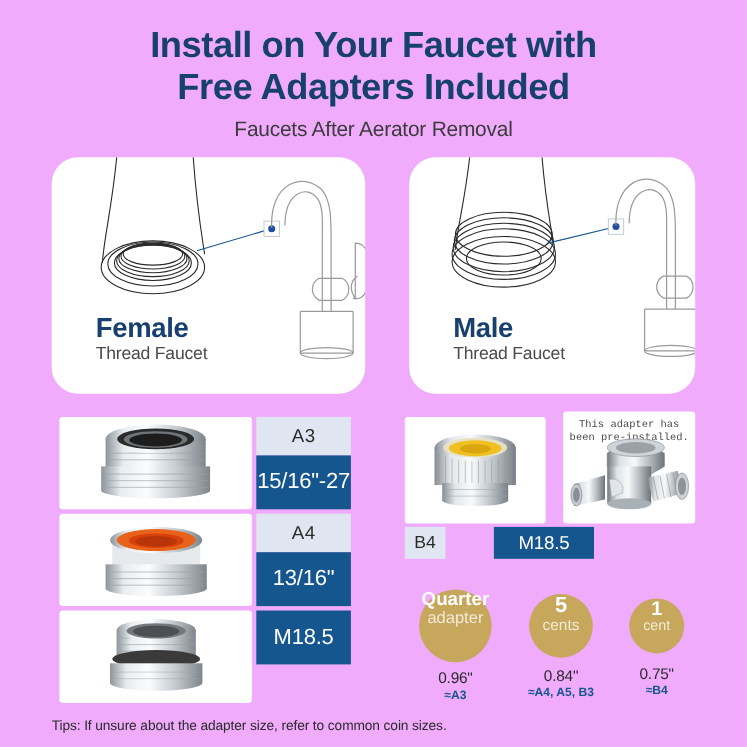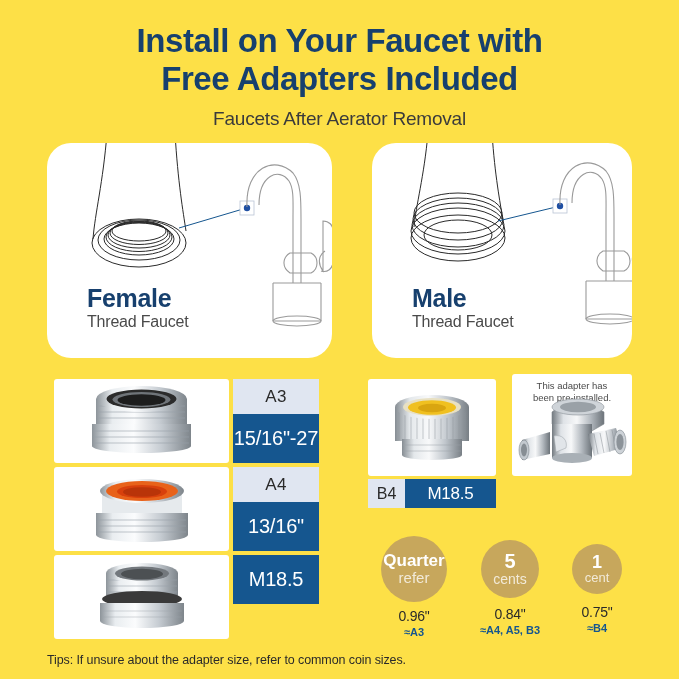--- a/index.html
+++ b/index.html
@@ -7,21 +7,21 @@
     padding: 0;
     background: #ffffff;
   }
   body {
     font-family: "Liberation Sans", sans-serif;
   }
   #page {
     position: relative;
     width: 679px;
     height: 679px;
-    background: #fde047;
+    background: #f0abfc;
     overflow: hidden;
   }
 
   
   #header {
     position: absolute;
     top: 22px;
     left: 0;
     width: 679px;
     text-align: center;
@@ -110,37 +110,39 @@
     color: #ffffff;
     font-size: 20px;
     letter-spacing: -0.2px;
   }
 
   
   .b-card {
     position: absolute;
     background: #ffffff;
     border-radius: 3px;
+    font-family: Liberation Mono, monospace;
   }
   #b-card-0 { left: 368px; top: 379px; width: 128px; height: 97px; }
   #b-card-1 { left: 512px; top: 374px; width: 120px; height: 102px; }
 
   .b-note {
     position: absolute;
     left: 0; top: 6px;
     width: 120px;
     text-align: center;
     font-size: 9.5px;
     color: #4a4a4a;
     line-height: 12px;
   }
 
   .b-badge-row {
     position: absolute;
     display: flex;
+    gap: 44px;
   }
   #b-badge-0 { left: 368px; top: 479px; }
   #b-badge-1 { left: 512px; top: 479px; }
 
   .b-badge-name {
     width: 37px;
     height: 29px;
     line-height: 29px;
     text-align: center;
     background: #e0e6f1;
@@ -171,21 +173,20 @@
     position: absolute;
     text-align: center;
   }
   .coin-circle {
     border-radius: 50%;
     background: #c7a75c;
     margin: 0 auto;
     display: flex;
     flex-direction: column;
     align-items: center;
-    justify-content: center;
     color: #ffffff;
   }
   .coin-top { font-weight: bold; line-height: 1; }
   .coin-bottom { line-height: 1.15; color: #f2ead8; }
   .coin-dim {
     font-size: 14px;
     color: #2a2a2a;
     margin-top: 6px;
     letter-spacing: -0.2px;
   }
@@ -482,21 +483,21 @@
 
   <div class="b-badge-row" id="b-badge-0">
     <div class="b-badge-name">B4</div>
     <div class="b-badge-size">M18.5</div>
   </div>
 
   <div id="coins">
     <div class="coin-item" style="left:0; top:0; width:92px;">
       <div class="coin-circle" style="width:66px;height:66px;">
         <div class="coin-top" style="font-size:17px;">Quarter</div>
-        <div class="coin-bottom" style="font-size:15px;">refer</div>
+        <div class="coin-bottom" style="font-size:15px;">adapter</div>
       </div>
       <div class="coin-dim">0.96"</div>
       <div class="coin-ref">≈A3</div>
     </div>
 
     <div class="coin-item" style="left:96px; top:4px; width:92px;">
       <div class="coin-circle" style="width:58px;height:58px;">
         <div class="coin-top" style="font-size:20px;">5</div>
         <div class="coin-bottom" style="font-size:14px;">cents</div>
       </div>

